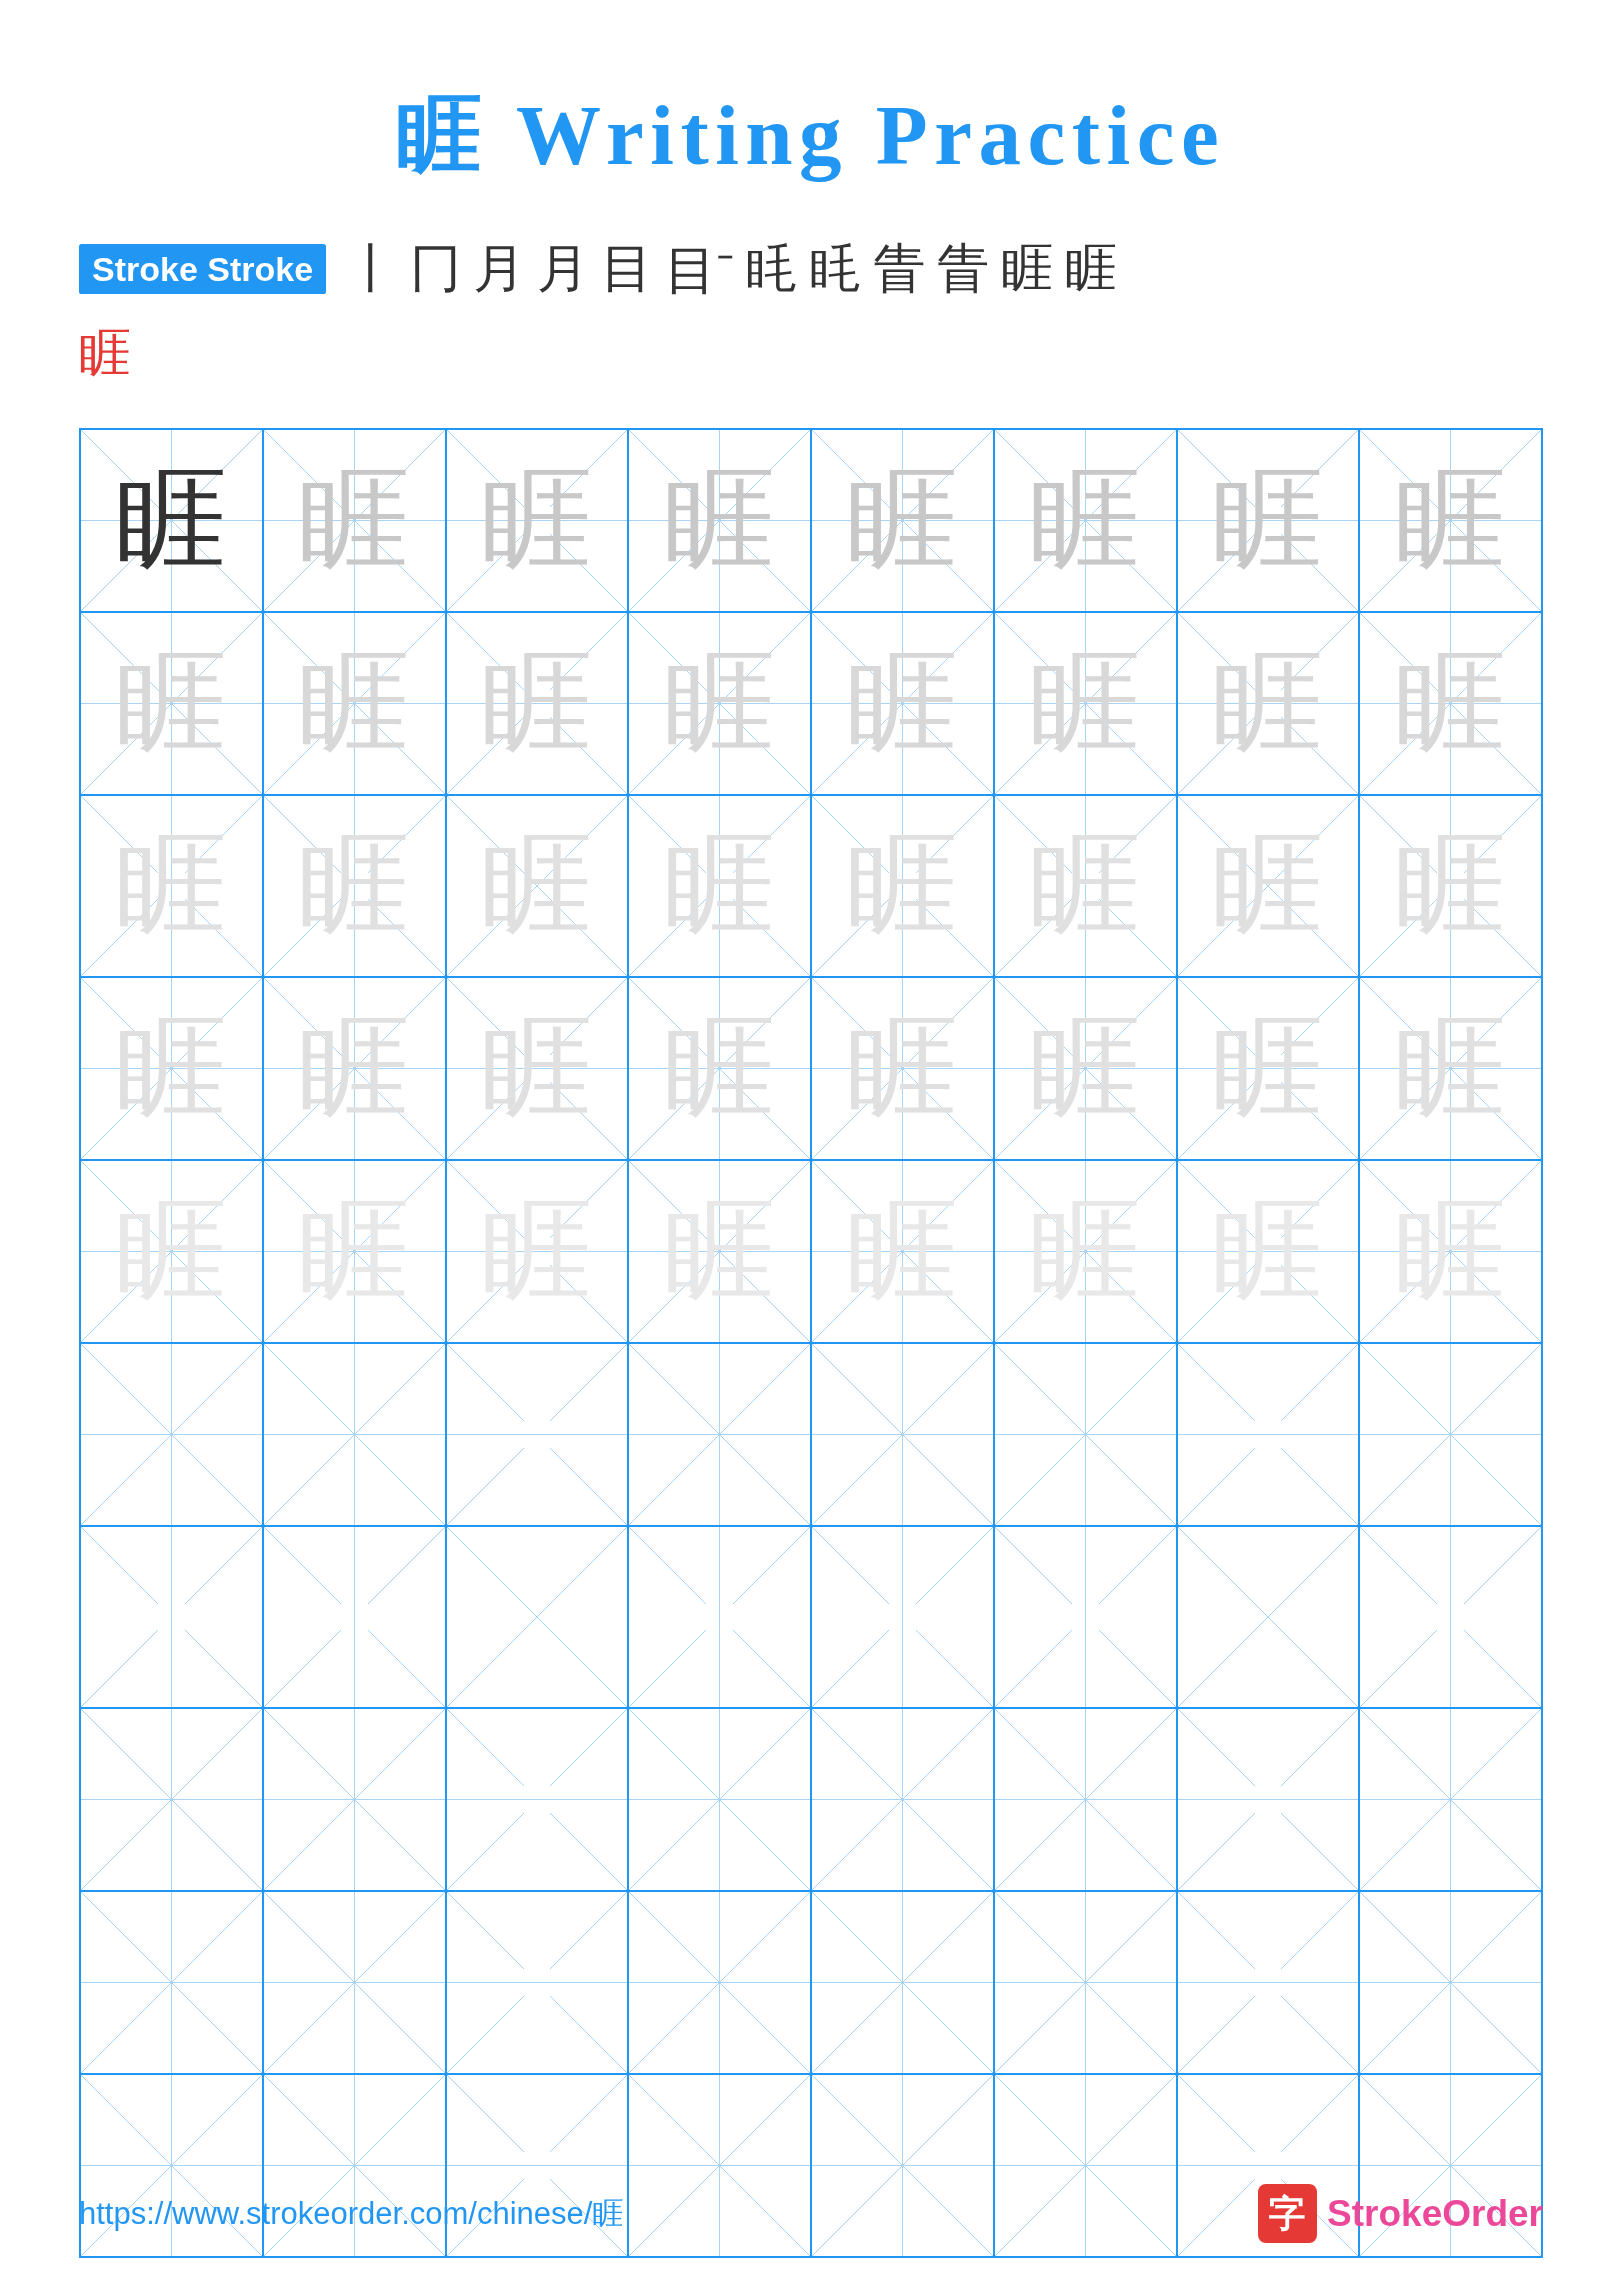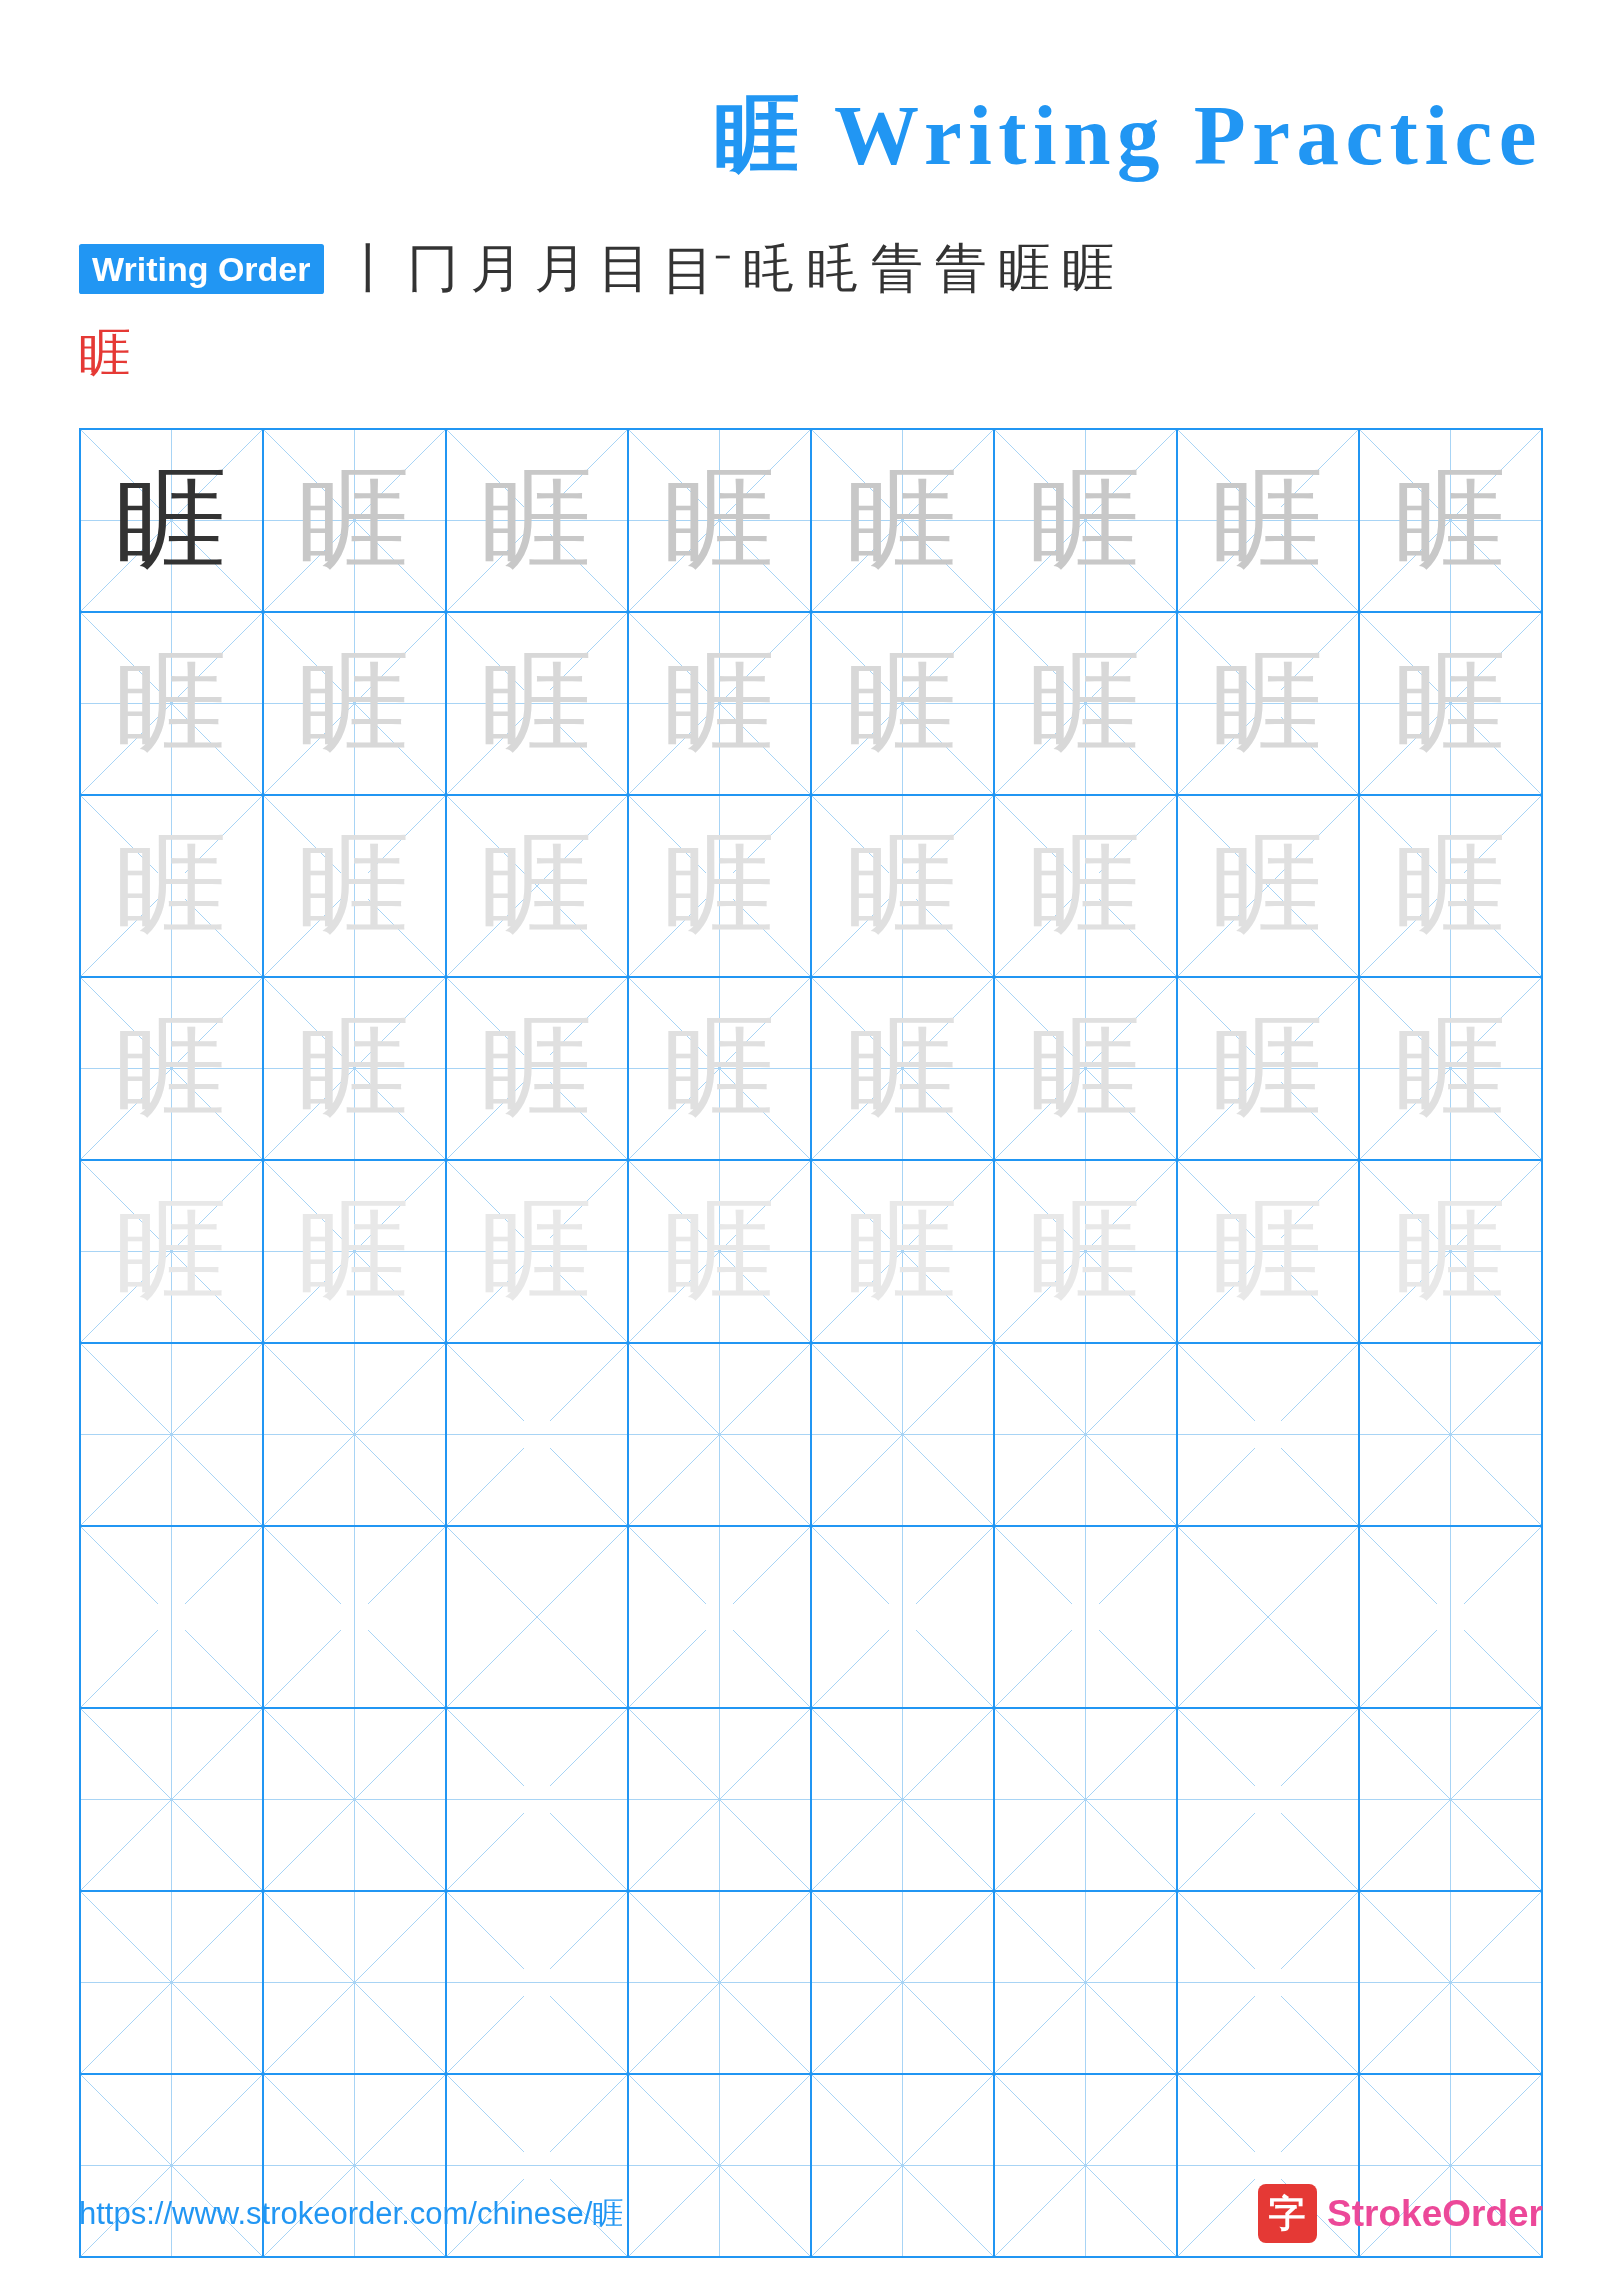--- a/index.html
+++ b/index.html
@@ -12,21 +12,21 @@
       position: relative;
       overflow: hidden;
     }
 
     .page {
       width: 1622px;
       height: 2295px;
       padding: 52px 79px;
       display: flex;
       flex-direction: column;
-      align-items: flex-end;
+      align-items: center;
     }
 
     .title {
       font-size: 85px;
       font-weight: bold;
       color: #2196F3;
       margin-top: 26px;
       margin-bottom: 39px;
       letter-spacing: 6.5px;
     }
@@ -173,21 +173,21 @@
     }
   </style>
 </head>
 <body>
 
 <div class="page">
 
   <h1 class="title">睚 Writing Practice</h1>
 
   <div class="stroke-order-section">
-    <span class="stroke-order-label">Writing Order</span>
+    <span class="stroke-order-label">Stroke Stroke</span>
     <div class="stroke-sequence">
       <span class="stroke-char">丨</span>
       <span class="stroke-char">冂</span>
       <span class="stroke-char">月</span>
       <span class="stroke-char">月</span>
       <span class="stroke-char">目</span>
       <span class="stroke-char">目⁻</span>
       <span class="stroke-char">眊</span>
       <span class="stroke-char">眊</span>
       <span class="stroke-char">眚</span>

